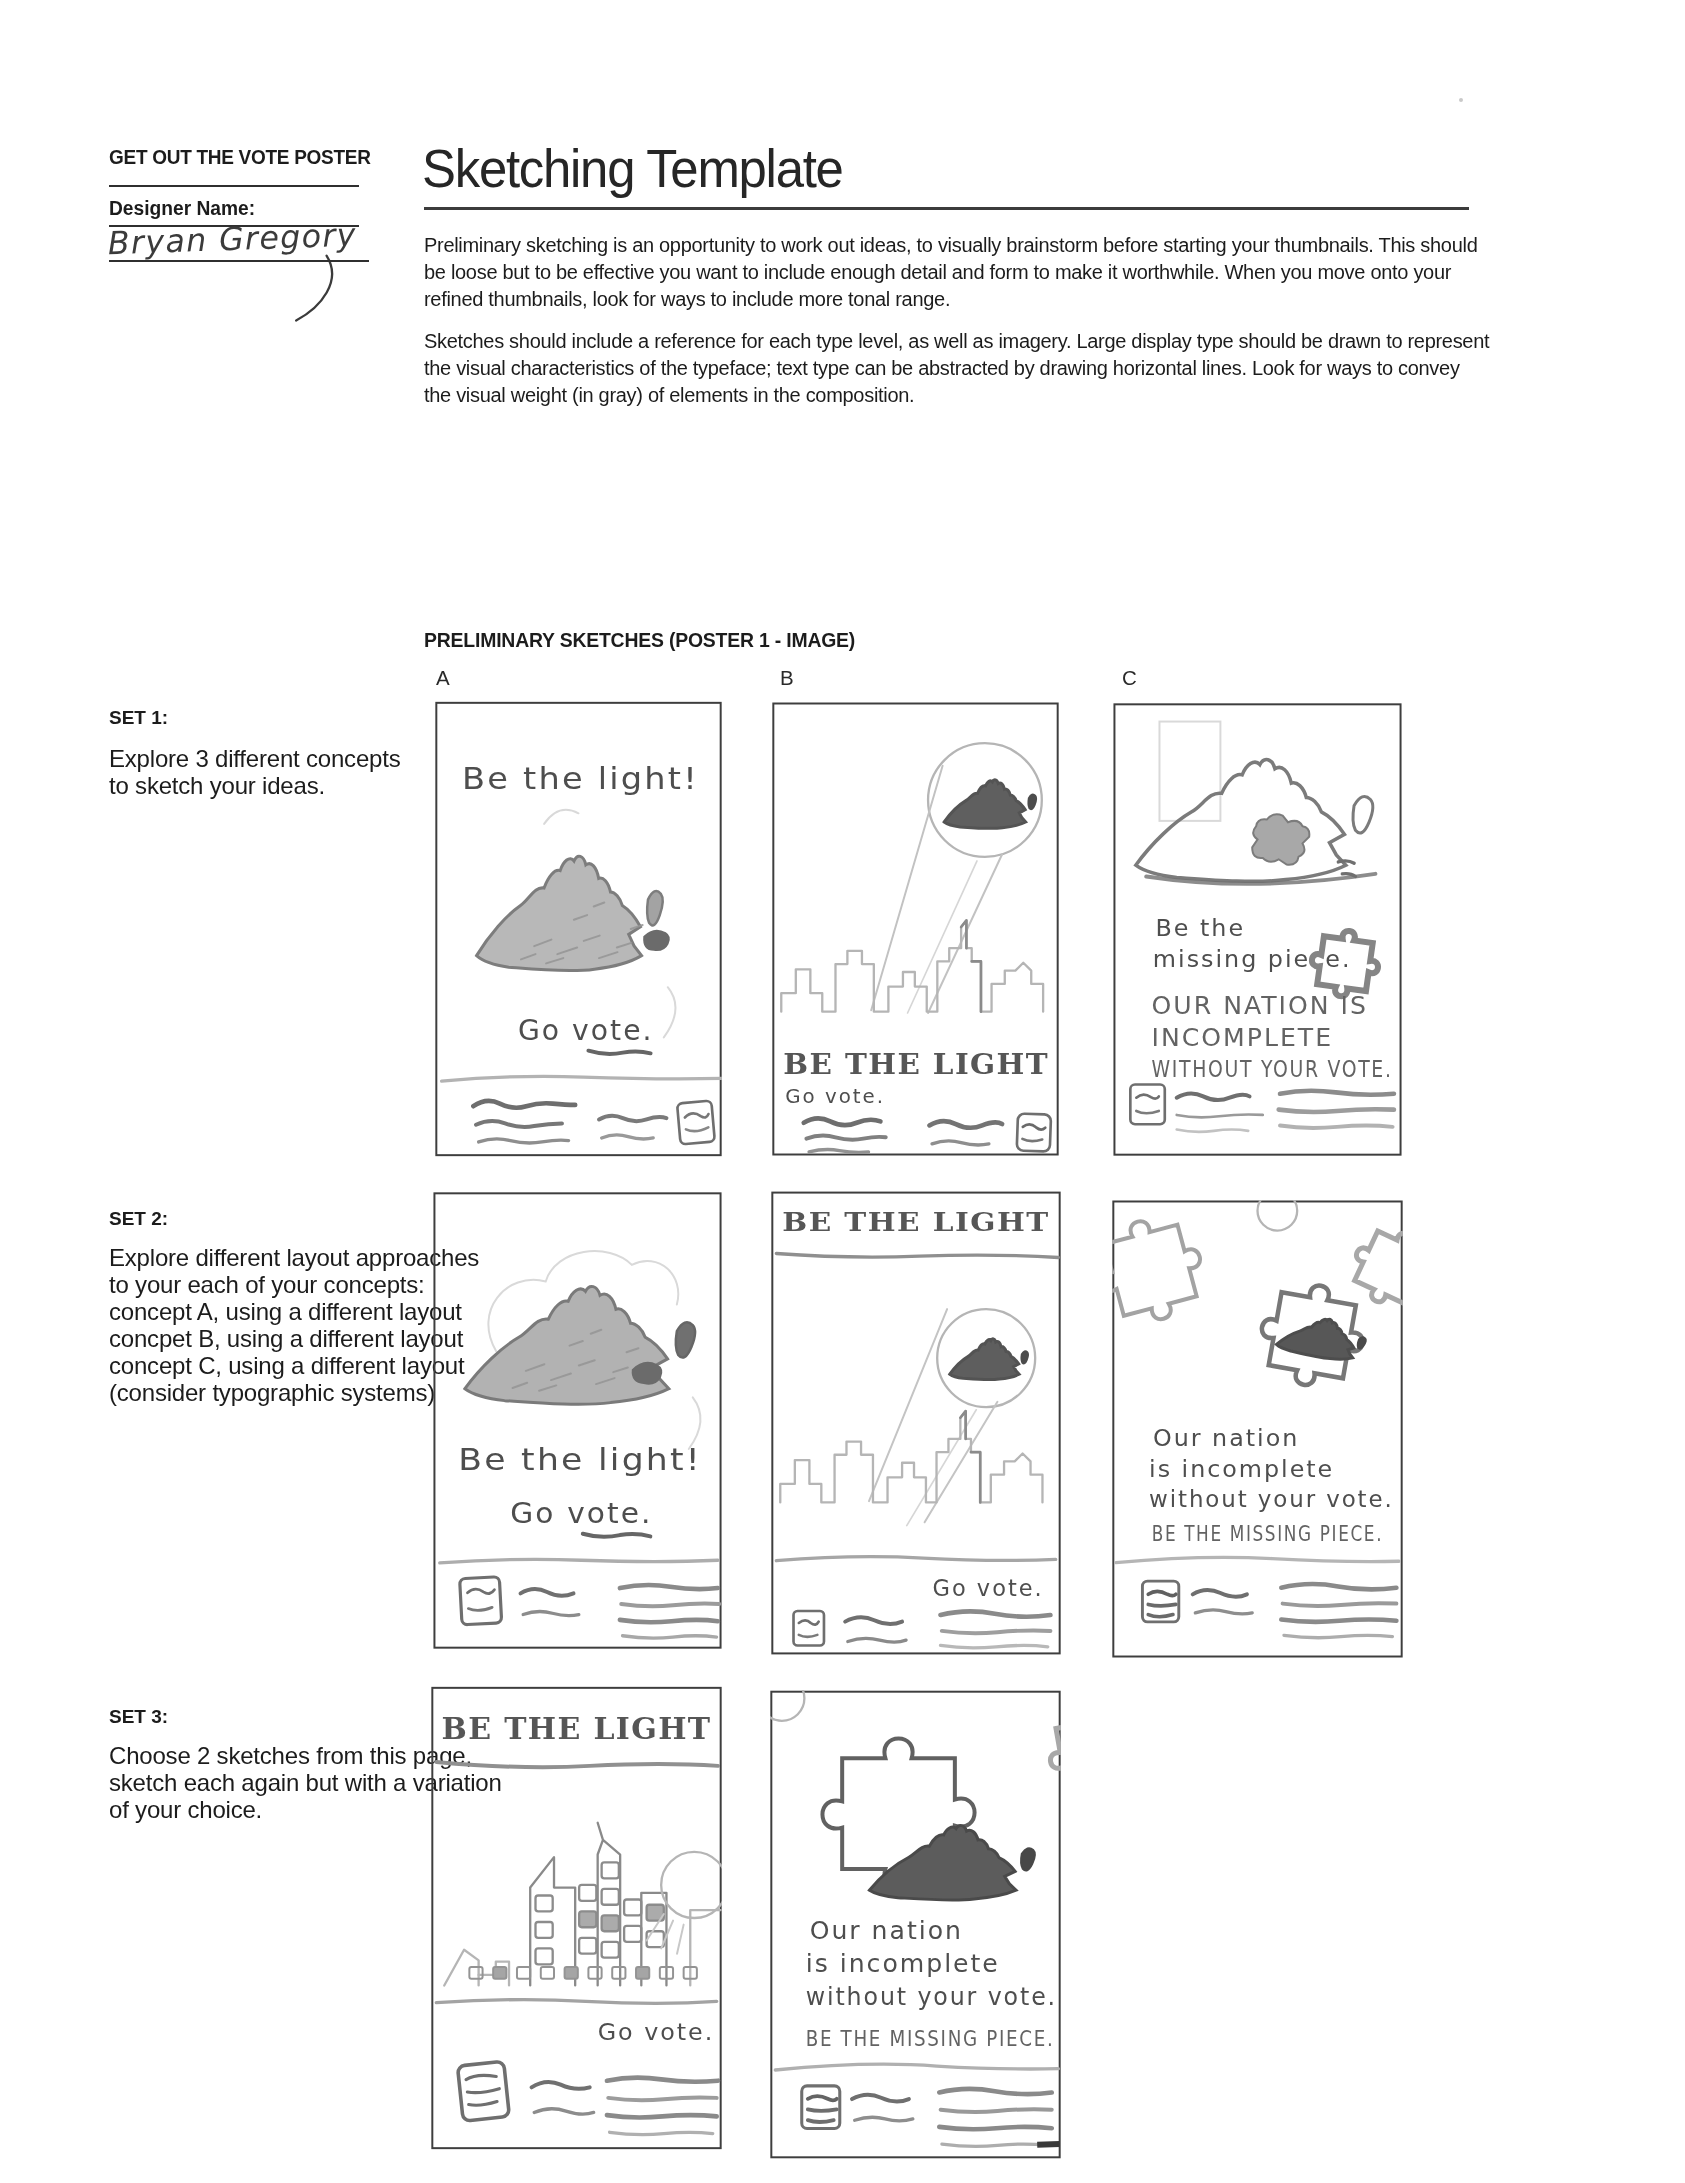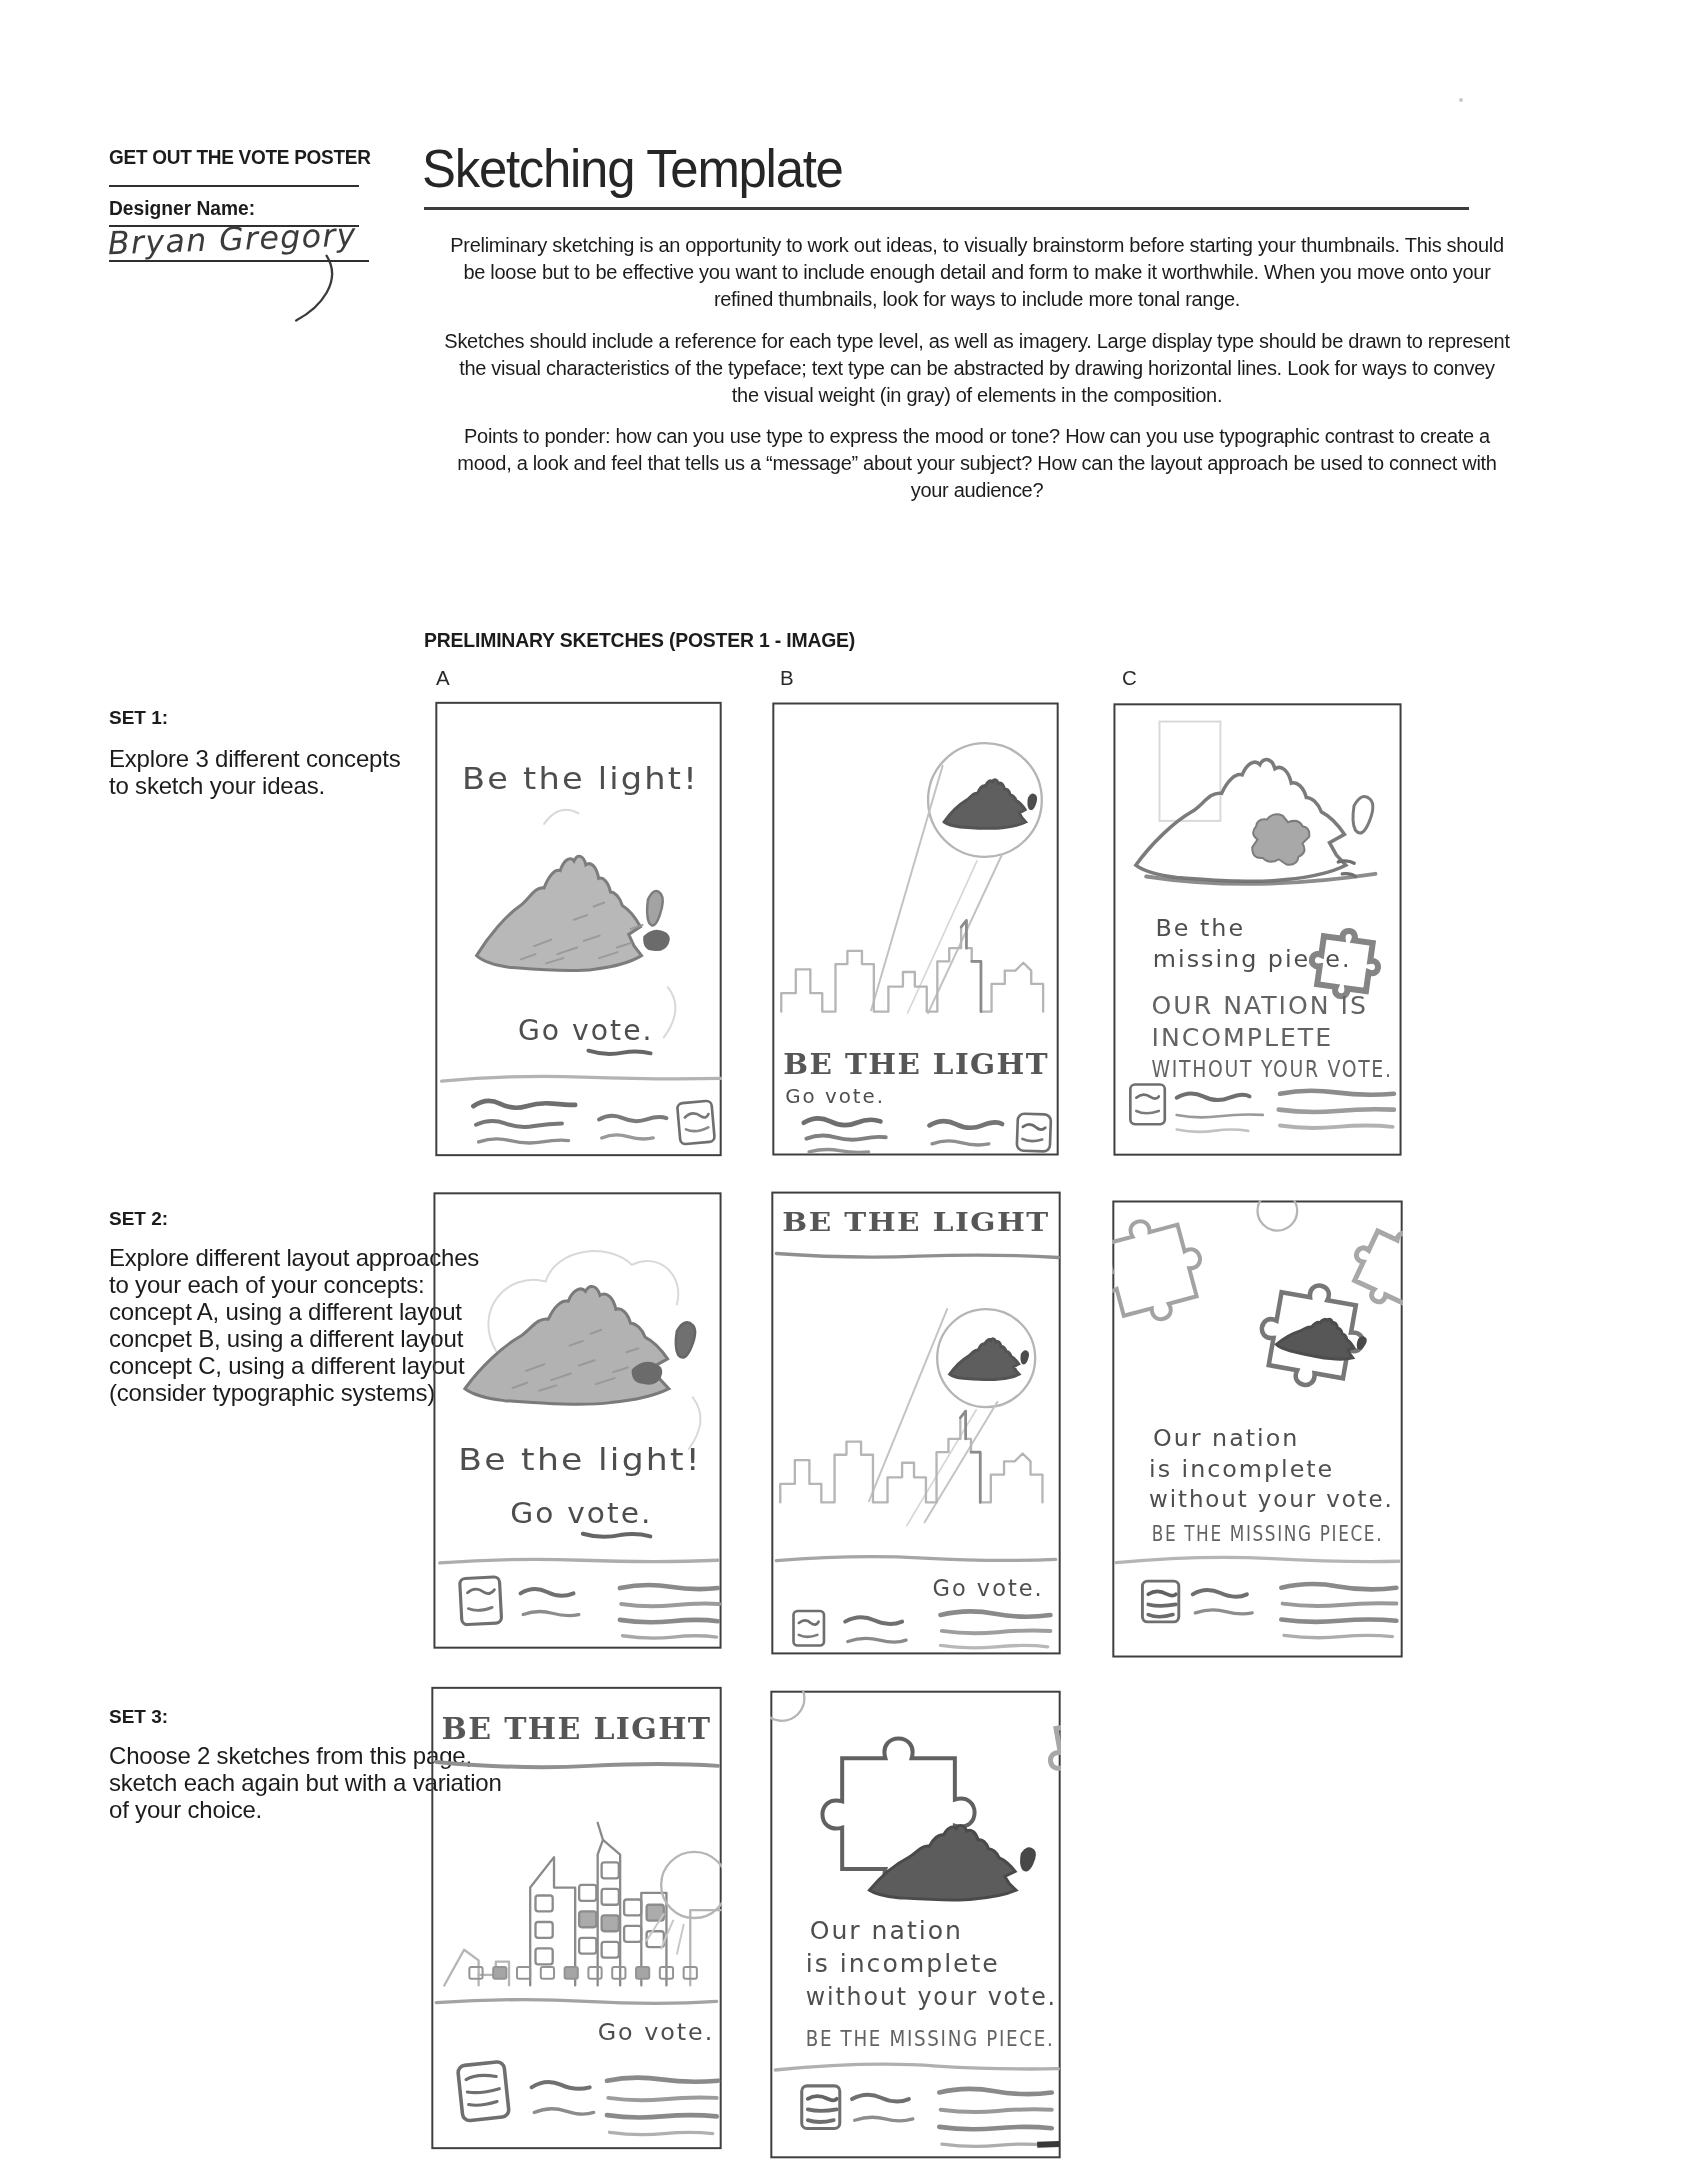--- a/index.html
+++ b/index.html
@@ -62,24 +62,23 @@
 <svg class="abs" style="left:103px; top:217px;" width="291" height="113" viewBox="0 0 440 170">
   <text class="sig-text" x="8" y="56" transform="rotate(-2 8 56)">Bryan Gregory</text>
   <path d="M338 58 C362 96 330 136 292 156" fill="none" stroke="#3b3b3b" stroke-width="3.5" stroke-linecap="round"></path>
 </svg>
 <div class="abs hrule" style="left:109px; top:260px; width:260px;"></div>
 <div class="abs dot" style="left:1459px; top:98px;"></div>
 
 <div class="abs page-title" style="left:422px; top:138px;">Sketching Template</div>
 <div class="abs title-rule" style="left:424px; top:207px; width:1045px;"></div>
 
-<div class="abs body-copy" style="left:444px; top:232px;text-align:center;">
+<div class="abs body-copy" style="left:424px; top:232px;">
   <p>Preliminary sketching is an opportunity to work out ideas, to visually brainstorm before starting your thumbnails. This should be loose but to be effective you want to include enough detail and form to make it worthwhile. When you move onto your refined thumbnails, look for ways to include more tonal range.</p>
   <p>Sketches should include a reference for each type level, as well as imagery. Large display type should be drawn to represent the visual characteristics of the typeface; text type can be abstracted by drawing horizontal lines. Look for ways to convey the visual weight (in gray) of elements in the composition.</p>
-  <p>Points to ponder: how can you use type to express the mood or tone? How can you use typographic contrast to create a mood, a look and feel that tells us a “message” about your subject? How can the layout approach be used to connect with your audience?</p>
 </div>
 
 <div class="abs sec-head" style="left:424px; top:629px;">PRELIMINARY SKETCHES (POSTER 1 - IMAGE)</div>
 <div class="abs col-label" style="left:436px; top:666px;">A</div>
 <div class="abs col-label" style="left:780px; top:666px;">B</div>
 <div class="abs col-label" style="left:1122px; top:666px;">C</div>
 
 <div class="abs set-label" style="left:109px; top:707px;">SET 1:</div>
 <div class="abs set-lines" style="left:109px; top:745px;">
   <div>Explore 3 different concepts</div>

